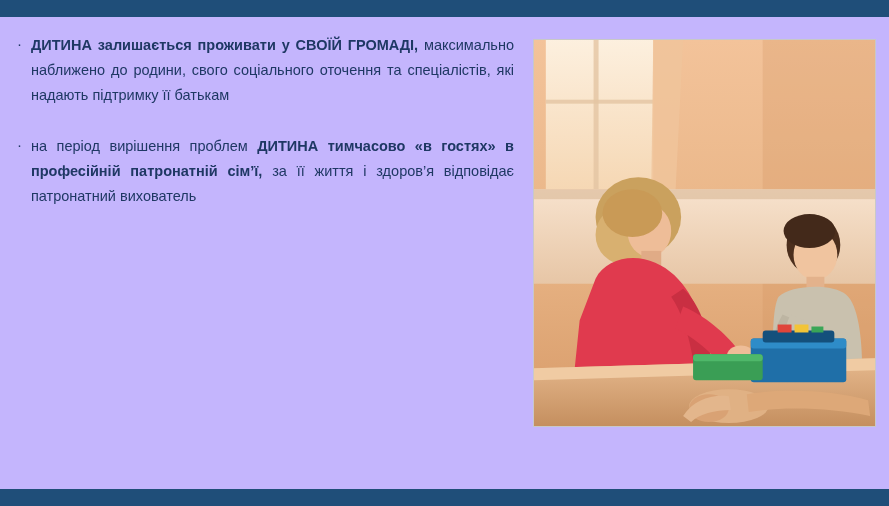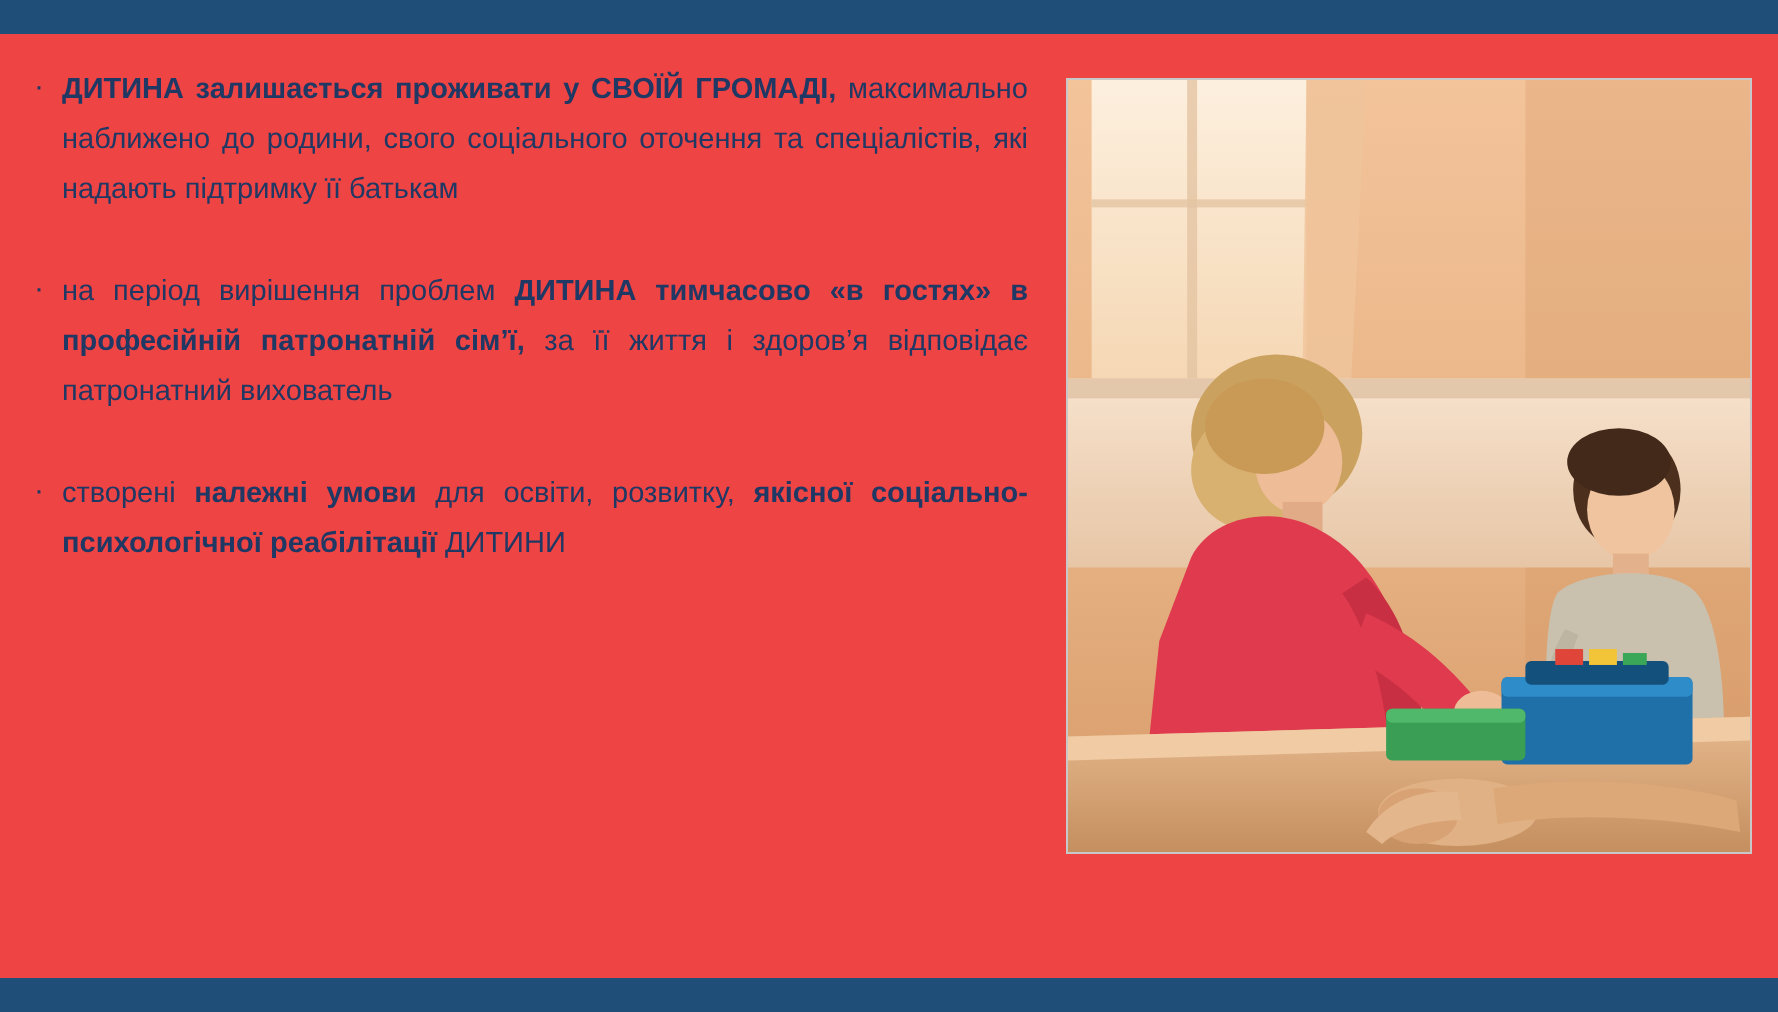--- a/index.html
+++ b/index.html
@@ -7,21 +7,21 @@
     padding: 0;
     background: #ffffff;
   }
   body {
     font-family: "Liberation Sans", sans-serif;
   }
   .slide {
     position: relative;
     width: 889px;
     height: 506px;
-    background: #ef4444;
+    background: #c4b5fd;
     box-sizing: border-box;
     overflow: hidden;
   }
   .top-bar {
     position: absolute;
     left: 0;
     top: 0;
     width: 889px;
     height: 17px;
     background: #1F4E79;
@@ -94,21 +94,20 @@
 
 <div class="slide">
 
   <div class="top-bar"></div>
 
   <div class="content">
 
     <div class="bullets">
       <div class="bullet"><b>ДИТИНА залишається проживати у СВОЇЙ ГРОМАДІ,</b><span> максимально наближено до родини, свого соціального оточення та спеціалістів, які надають підтримку її батькам</span></div>
       <div class="bullet"><span>на період вирішення проблем </span><b>ДИТИНА тимчасово «в гостях» в професійній патронатній сім’ї,</b><span> за її життя і здоров’я відповідає патронатний вихователь</span></div>
-      <div class="bullet"><span>створені </span><b>належні умови</b><span> для освіти, розвитку, </span><b>якісної соціально-психологічної реабілітації</b><span> ДИТИНИ</span></div>
     </div>
 
     <div class="photo">
       <svg viewBox="0 0 343 388" preserveAspectRatio="xMidYMid slice">
         <defs>
           <linearGradient id="wallG" x1="0" y1="0" x2="0" y2="1">
             <stop offset="0%" stop-color="#f3c39a"></stop>
             <stop offset="55%" stop-color="#e8b485"></stop>
             <stop offset="100%" stop-color="#d79a68"></stop>
           </linearGradient>

